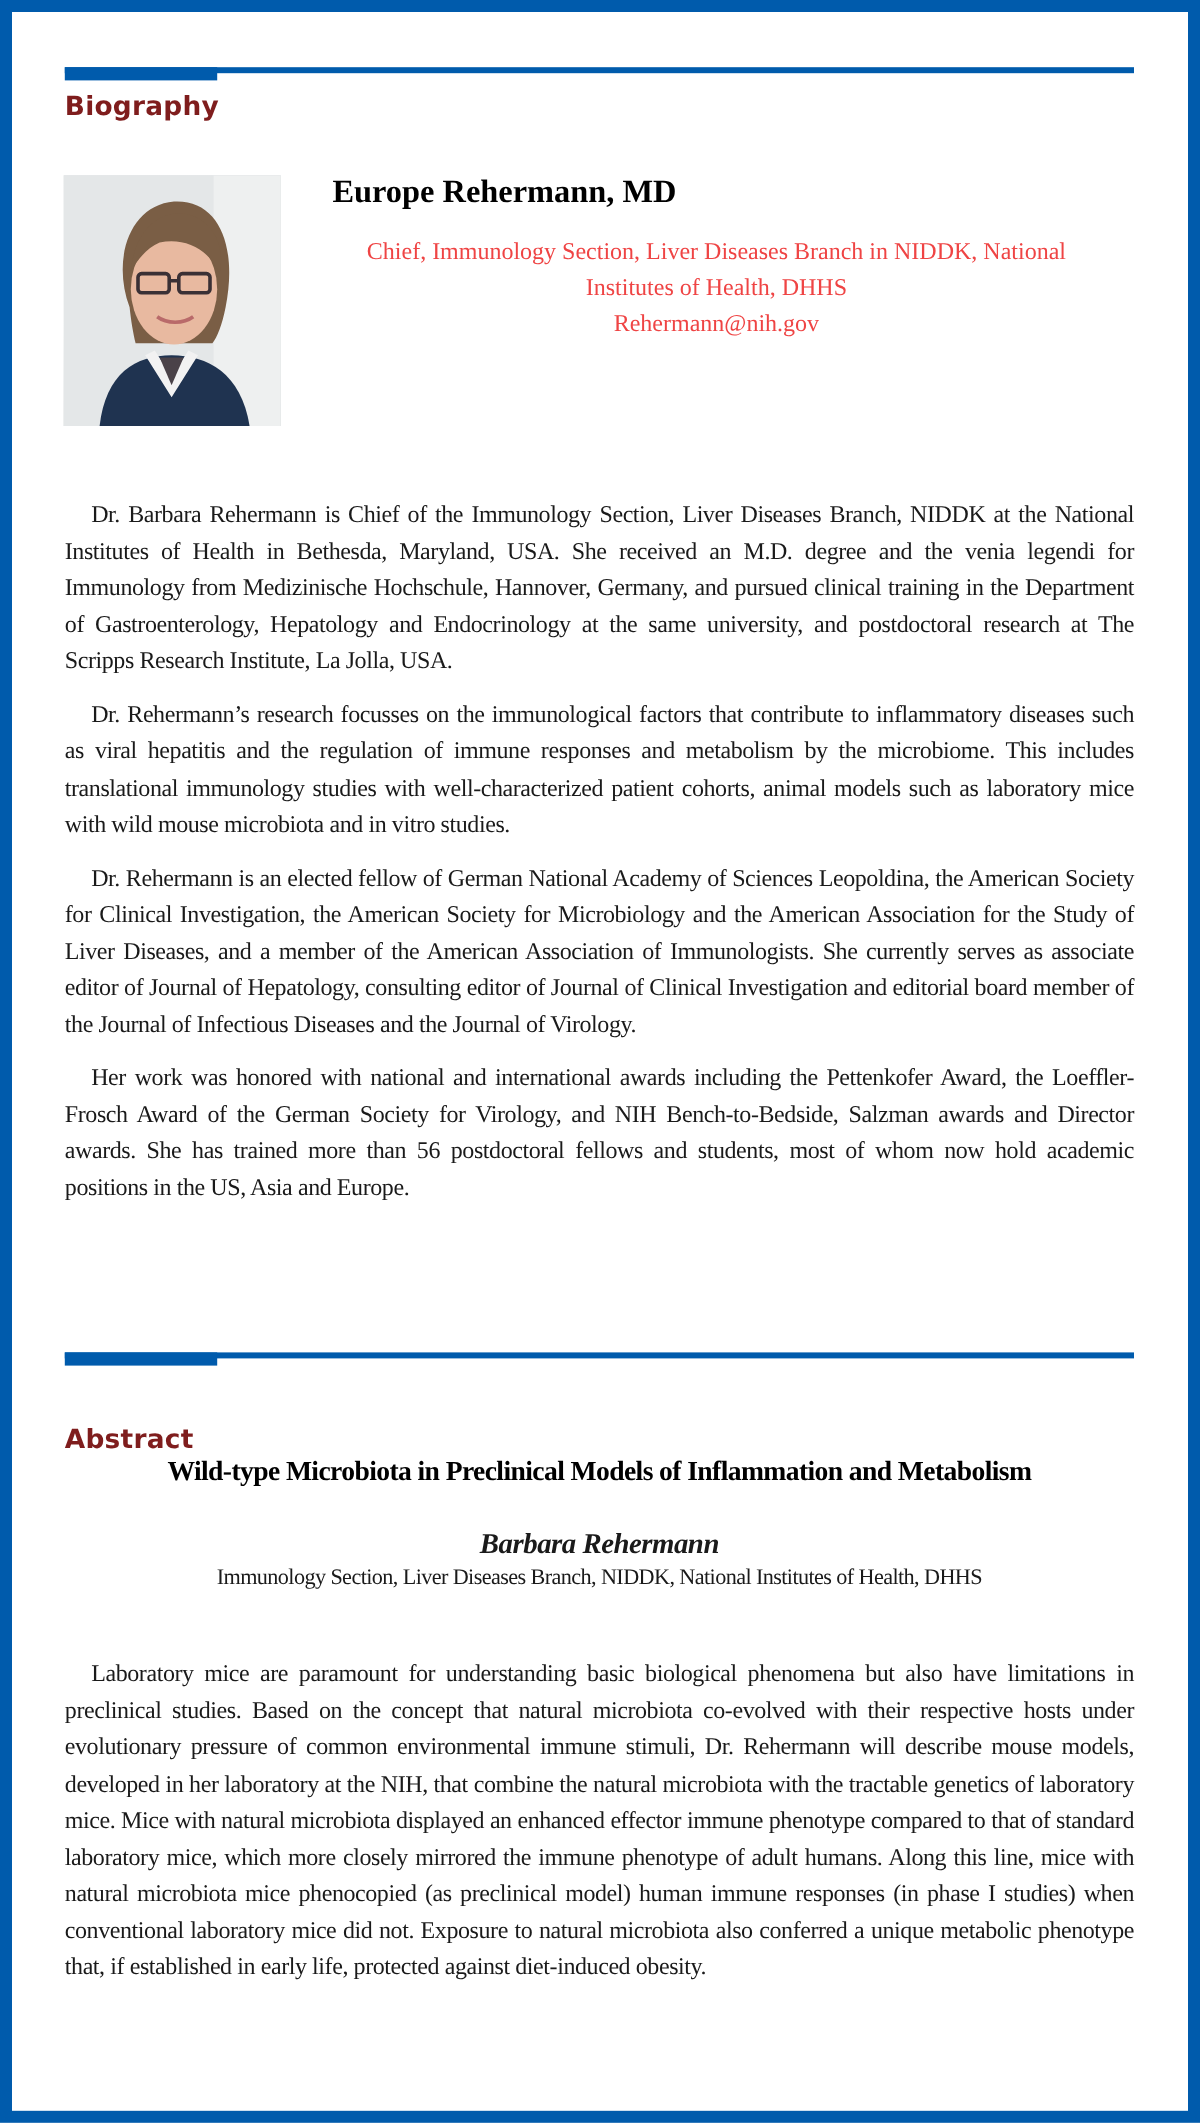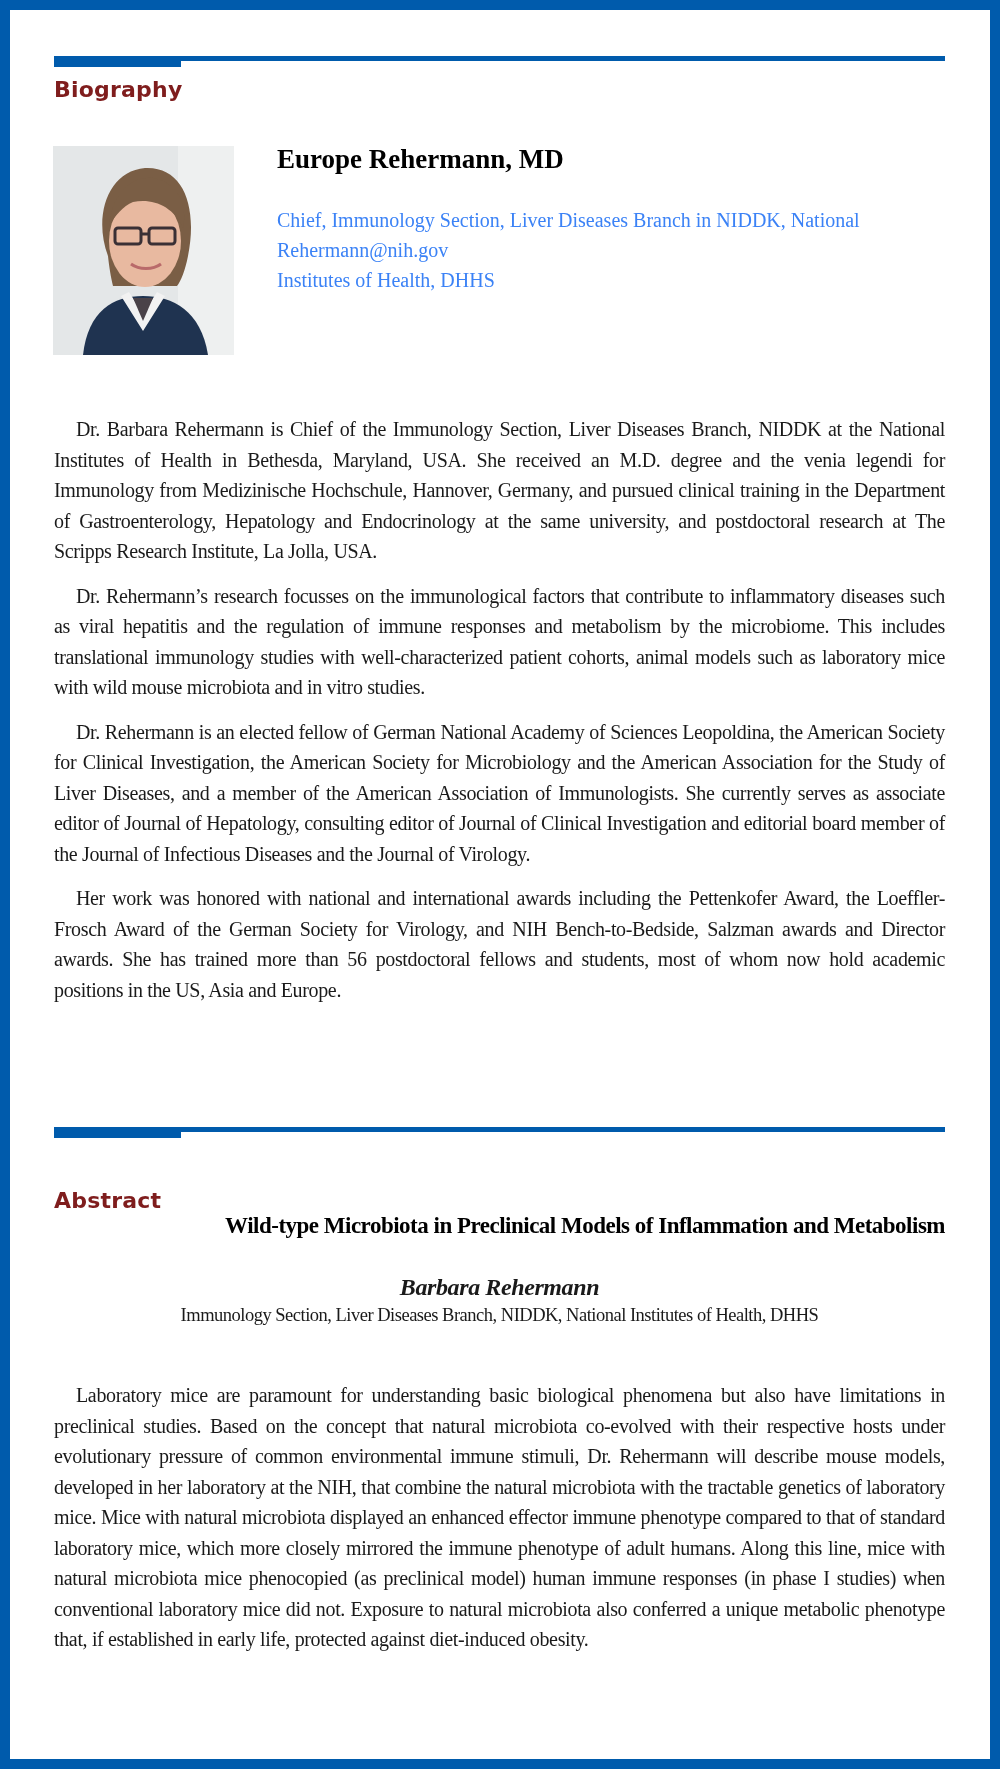--- a/index.html
+++ b/index.html
@@ -38,35 +38,35 @@
   .photo {
     position: absolute; left: 53px; top: 146px; width: 181px; height: 209px;
     background: linear-gradient(180deg, #dfe3e4 0%, #e9ecec 60%, #d3d8da 100%);
     overflow: hidden;
   }
   .name {
     position: absolute; left: 277px; top: 144px;
     font-size: 27px; font-weight: bold; color: #000;
   }
   .title-block {
-    position: absolute; left: 277px; top: 205px; width: 640px;
-    font-size: 20px; line-height: 30px; color: #3b82f6;
+    position: absolute; left: 277px; top: 195px; width: 640px;
+    font-size: 20px; line-height: 30px; color: #ef4444; text-align: center;
   }
   .body-text {
     position: absolute; left: 54px; width: 891px;
     font-size: 20px; line-height: 30.5px;
     text-align: justify;
   }
   .body-text p {
     margin: 0 0 14px 0; text-indent: 22px;
     letter-spacing: -0.35px;
   }
   .abs-title {
     position: absolute; left: 54px; width: 891px; top: 1213px;
-    text-align: right; font-weight: bold; font-size: 23px; color: #000;
+    text-align: center; font-weight: bold; font-size: 23px; color: #000;
     letter-spacing: -0.5px;
   }
   .abs-author {
     position: absolute; left: 54px; width: 891px; top: 1274px;
     text-align: center; font-style: italic; font-weight: bold; font-size: 24px;
     letter-spacing: -0.4px;
   }
   .abs-affil {
     position: absolute; left: 54px; width: 891px; top: 1305px;
     text-align: center; font-size: 18.5px;
@@ -97,22 +97,22 @@
     <rect x="62" y="82" width="26" height="16" rx="3" fill="none" stroke="#3a3035" stroke-width="3"></rect>
     <rect x="96" y="82" width="26" height="16" rx="3" fill="none" stroke="#3a3035" stroke-width="3"></rect>
     <line x1="88" y1="88" x2="96" y2="88" stroke="#3a3035" stroke-width="3"></line>
     <path d="M78 118 C86 124 100 124 108 118" fill="none" stroke="#b96a6a" stroke-width="3"></path>
   </svg>
 </div>
 
 <div class="name">Europe Rehermann, MD</div>
 <div class="title-block">
   <div>Chief, Immunology Section, Liver Diseases Branch in NIDDK, National</div>
+  <div>Institutes of Health, DHHS</div>
   <div>Rehermann@nih.gov</div>
-  <div>Institutes of Health, DHHS</div>
 </div>
 
 <div class="body-text" style="top:414px;">
   <p>Dr. Barbara Rehermann is Chief of the Immunology Section, Liver Diseases Branch, NIDDK at the National Institutes of Health in Bethesda, Maryland, USA. She received an M.D. degree and the venia legendi for Immunology from Medizinische Hochschule, Hannover, Germany, and pursued clinical training in the Department of Gastroenterology, Hepatology and Endocrinology at the same university, and postdoctoral research at The Scripps Research Institute, La Jolla, USA.</p>
   <p>Dr. Rehermann’s research focusses on the immunological factors that contribute to inflammatory diseases such as viral hepatitis and the regulation of immune responses and metabolism by the microbiome. This includes translational immunology studies with well-characterized patient cohorts, animal models such as laboratory mice with wild mouse microbiota and in vitro studies.</p>
   <p>Dr. Rehermann is an elected fellow of German National Academy of Sciences Leopoldina, the American Society for Clinical Investigation, the American Society for Microbiology and the American Association for the Study of Liver Diseases, and a member of the American Association of Immunologists. She currently serves as associate editor of Journal of Hepatology, consulting editor of Journal of Clinical Investigation and editorial board member of the Journal of Infectious Diseases and the Journal of Virology.</p>
   <p>Her work was honored with national and international awards including the Pettenkofer Award, the Loeffler-Frosch Award of the German Society for Virology, and NIH Bench-to-Bedside, Salzman awards and Director awards. She has trained more than 56 postdoctoral fellows and students, most of whom now hold academic positions in the US, Asia and Europe.</p>
 </div>
 
 <div class="section-rule" style="top:1127px;">

